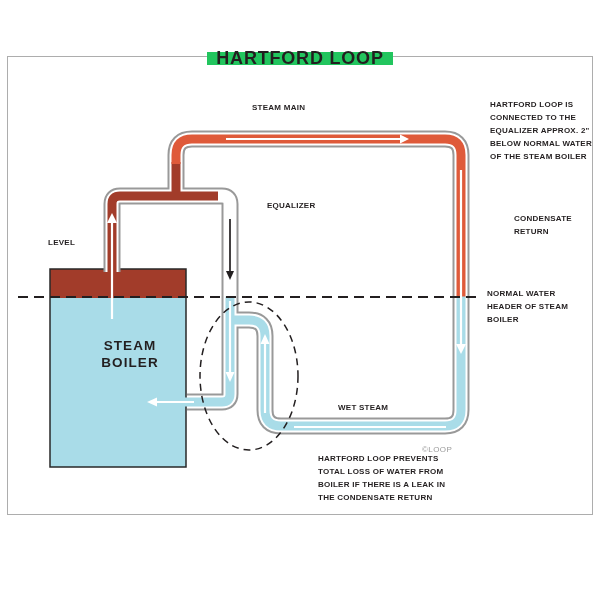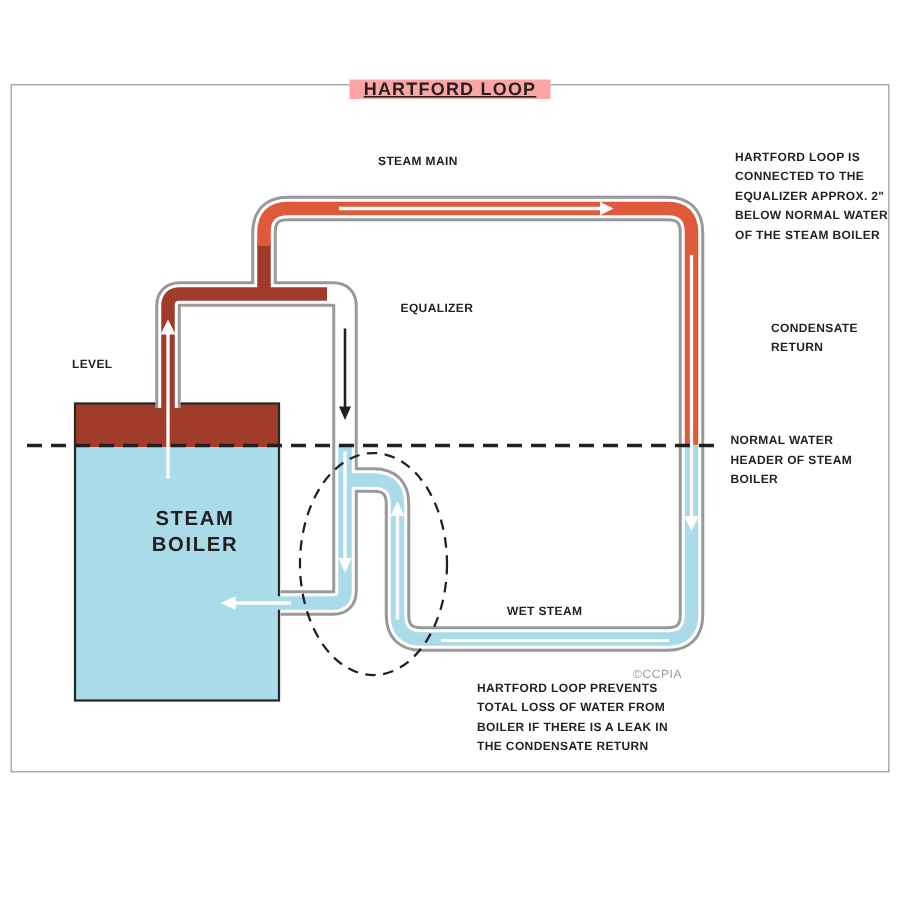--- a/index.html
+++ b/index.html
@@ -8,22 +8,22 @@
     font-family:"Liberation Sans",sans-serif;color:var(--ink,#231f20);
   }
   .frame{
     position:absolute;left:7px;top:56px;width:584px;height:457px;
     border:1px solid var(--frame-border,#adadad);background:#fff;
   }
   .title-wrap{
     position:absolute;left:7px;top:50px;width:586px;text-align:center;z-index:5;
   }
   .title-wrap span{
-    display:inline-block;background:#fca5a5;padding:0 9px;
-    font-size:12px;font-weight:bold;letter-spacing:.8px;line-height:13px;text-decoration:underline;
+    display:inline-block;background:#22c55e;padding:0 9px;
+    font-size:18px;font-weight:bold;letter-spacing:.8px;line-height:13px;
   }
   svg.diagram{position:absolute;left:0;top:0;z-index:2;}
   .lab{
     position:absolute;z-index:6;font-size:8px;font-weight:bold;letter-spacing:.25px;
     line-height:13px;white-space:pre-line;color:var(--ink,#231f20);
   }
   .lab.big{font-size:13.5px;letter-spacing:1.1px;line-height:17px;text-align:center;}
   .lab.credit{color:var(--muted,#9b9b9b);font-weight:normal;letter-spacing:.4px;}
   
   .tube-out{fill:none;stroke:var(--pipe-outline,#999);stroke-width:17;}
@@ -118,13 +118,13 @@
 <div class="lab" style="left:338px;top:401px;">WET STEAM</div>
 <div class="lab" style="left:490px;top:98px;">HARTFORD LOOP IS
 CONNECTED TO THE
 EQUALIZER APPROX. 2"
 BELOW NORMAL WATER
 OF THE STEAM BOILER</div>
 <div class="lab" style="left:287px;top:452px;margin-left:31px;">HARTFORD LOOP PREVENTS
 TOTAL LOSS OF WATER FROM
 BOILER IF THERE IS A LEAK IN
 THE CONDENSATE RETURN</div>
-<div class="lab credit" style="left:422px;top:443px;">©CCPIA</div>
+<div class="lab credit" style="left:422px;top:443px;">©LOOP</div>
 
 </body></html>

